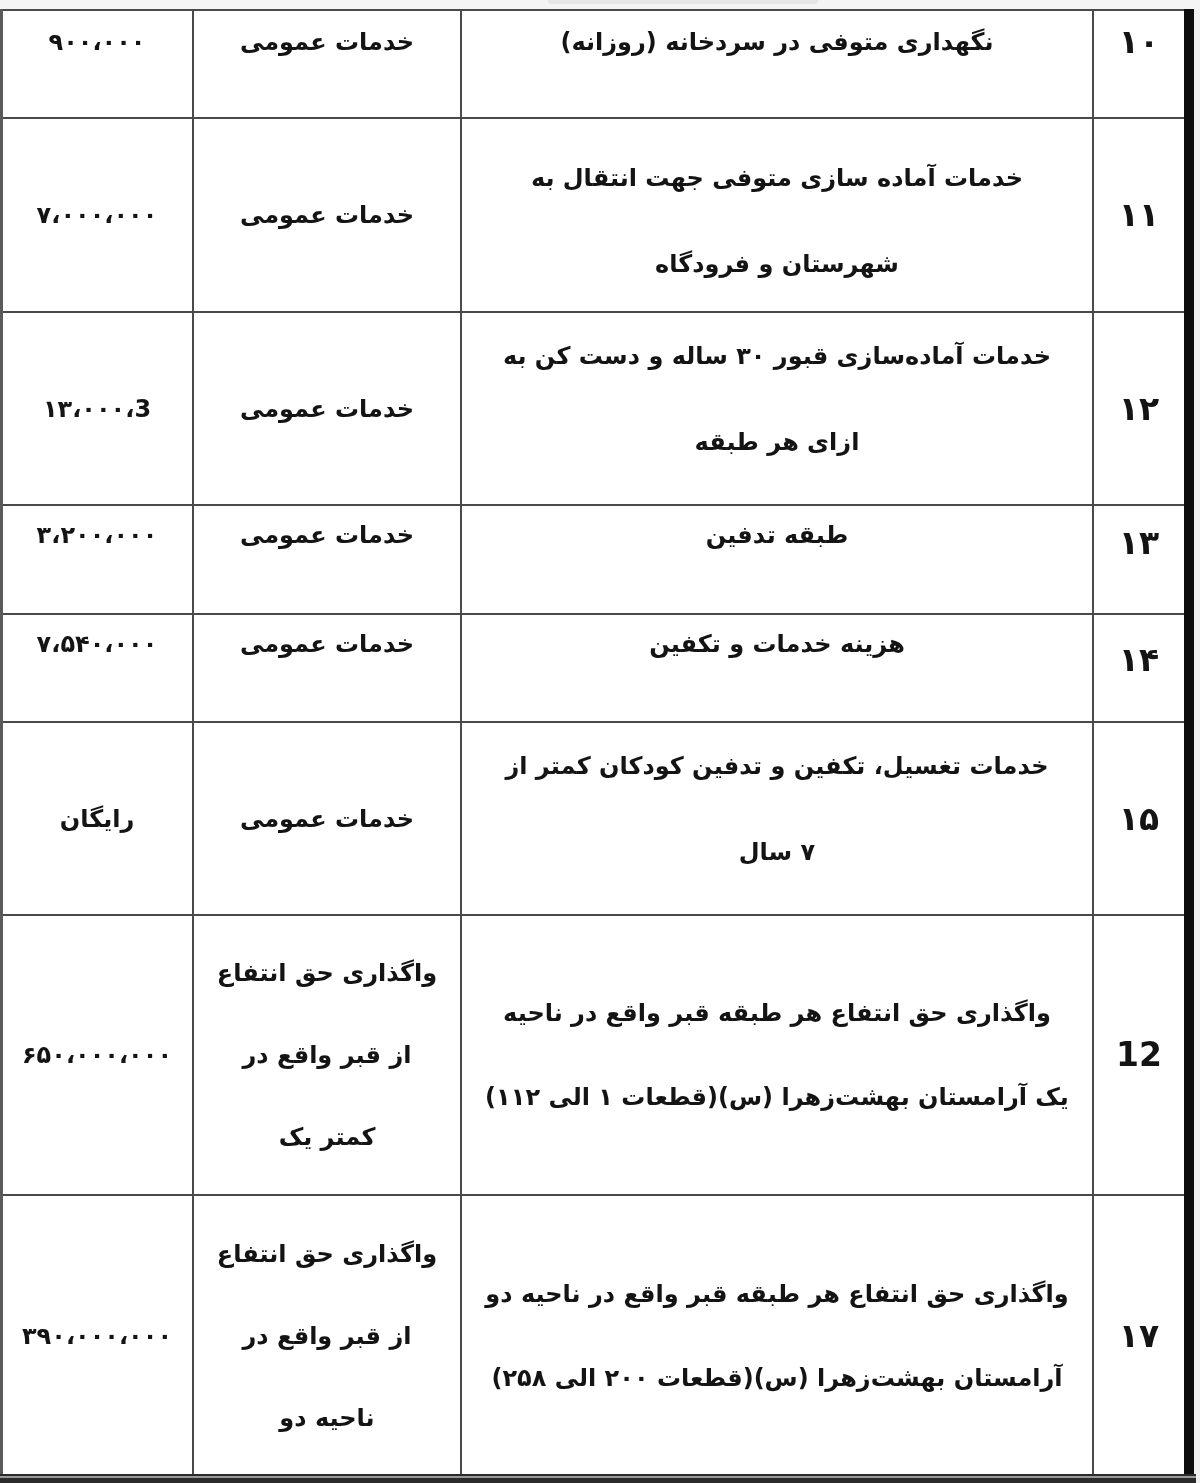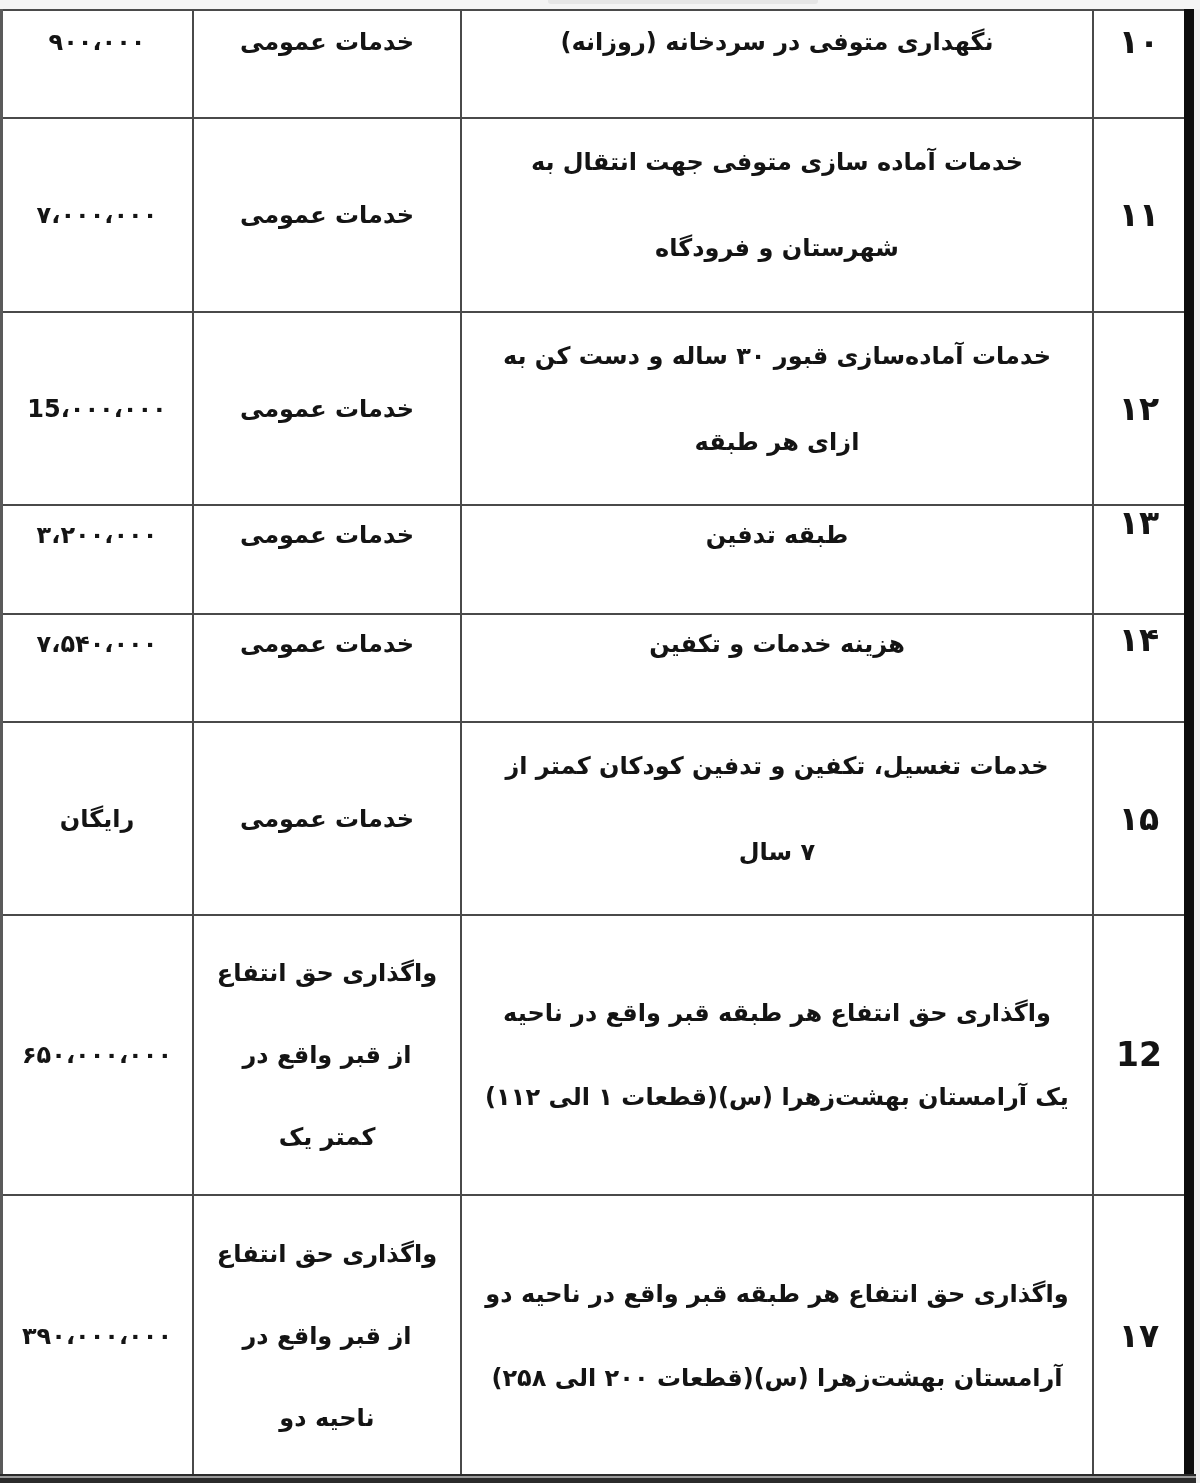--- a/index.html
+++ b/index.html
@@ -137,55 +137,55 @@
           <span class="line">نگهداری متوفی در سردخانه (روزانه)</span>
         </td>
         <td class="cat" style="line-height:62px;">
           <span class="line">خدمات عمومی</span>
         </td>
         <td class="price" style="line-height:62px;">۹۰۰،۰۰۰</td>
       </tr>
 
       <tr style="height:194px">
         <td class="num">۱۱</td>
-        <td class="desc" style="line-height:86px; padding-top:0;">
+        <td class="desc" style="line-height:86px; padding-top:16px;">
           <span class="line">خدمات آماده سازی متوفی جهت انتقال به</span>
           <span class="line">شهرستان و فرودگاه</span>
         </td>
         <td class="cat vmid">
           <span class="line">خدمات عمومی</span>
         </td>
         <td class="price vmid">۷،۰۰۰،۰۰۰</td>
       </tr>
 
       <tr style="height:193px">
         <td class="num">۱۲</td>
         <td class="desc" style="line-height:86px;">
           <span class="line">خدمات آماده‌سازی قبور ۳۰ ساله و دست کن به</span>
           <span class="line">ازای هر طبقه</span>
         </td>
         <td class="cat vmid">
           <span class="line">خدمات عمومی</span>
         </td>
-        <td class="price vmid">15،۰۰۰،۰۰۰</td>
+        <td class="price vmid">۱۳،۰۰۰،3</td>
       </tr>
 
       <tr style="height:109px">
-        <td class="num" style="vertical-align:top; padding-top:0;">۱۳</td>
+        <td class="num" style="vertical-align:top; padding-top:20px;">۱۳</td>
         <td class="desc" style="line-height:58px;">
           <span class="line">طبقه تدفین</span>
         </td>
         <td class="cat" style="line-height:58px;">
           <span class="line">خدمات عمومی</span>
         </td>
         <td class="price" style="line-height:58px;">۳،۲۰۰،۰۰۰</td>
       </tr>
 
       <tr style="height:108px">
-        <td class="num" style="vertical-align:top; padding-top:8px;margin-left:48px;">۱۴</td>
+        <td class="num" style="vertical-align:top; padding-top:28px;margin-left:48px;">۱۴</td>
         <td class="desc" style="line-height:58px;">
           <span class="line">هزینه خدمات و تکفین</span>
         </td>
         <td class="cat" style="line-height:58px;">
           <span class="line">خدمات عمومی</span>
         </td>
         <td class="price" style="line-height:58px;">۷،۵۴۰،۰۰۰</td>
       </tr>
 
       <tr style="height:193px">

